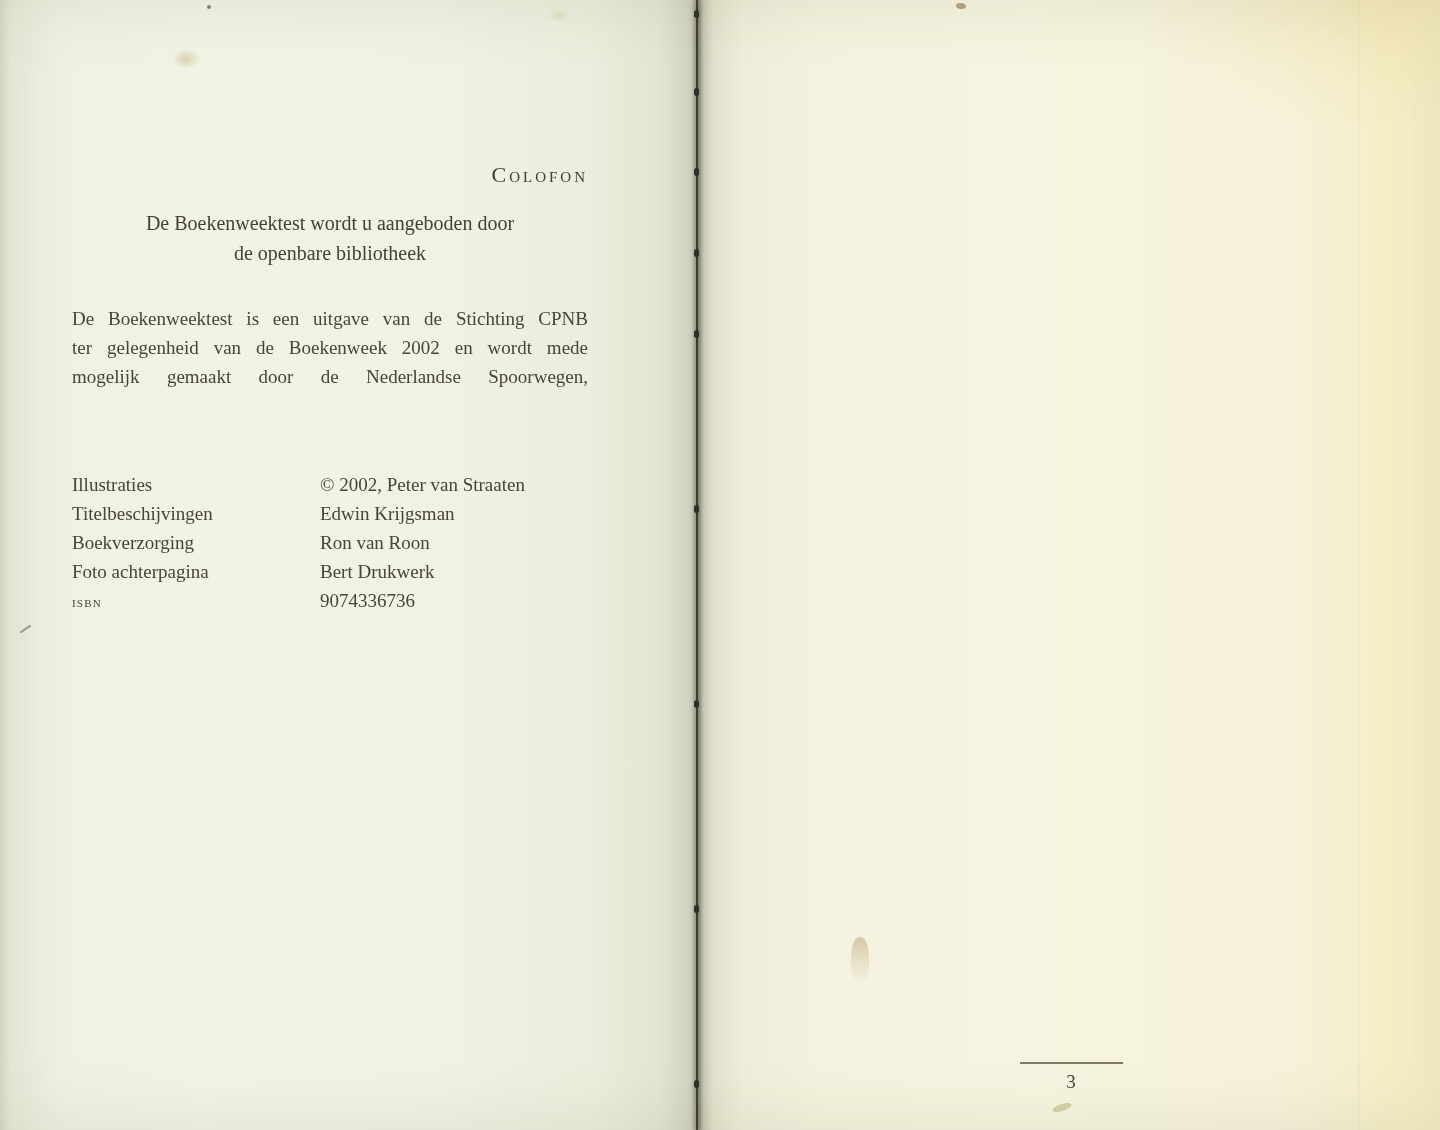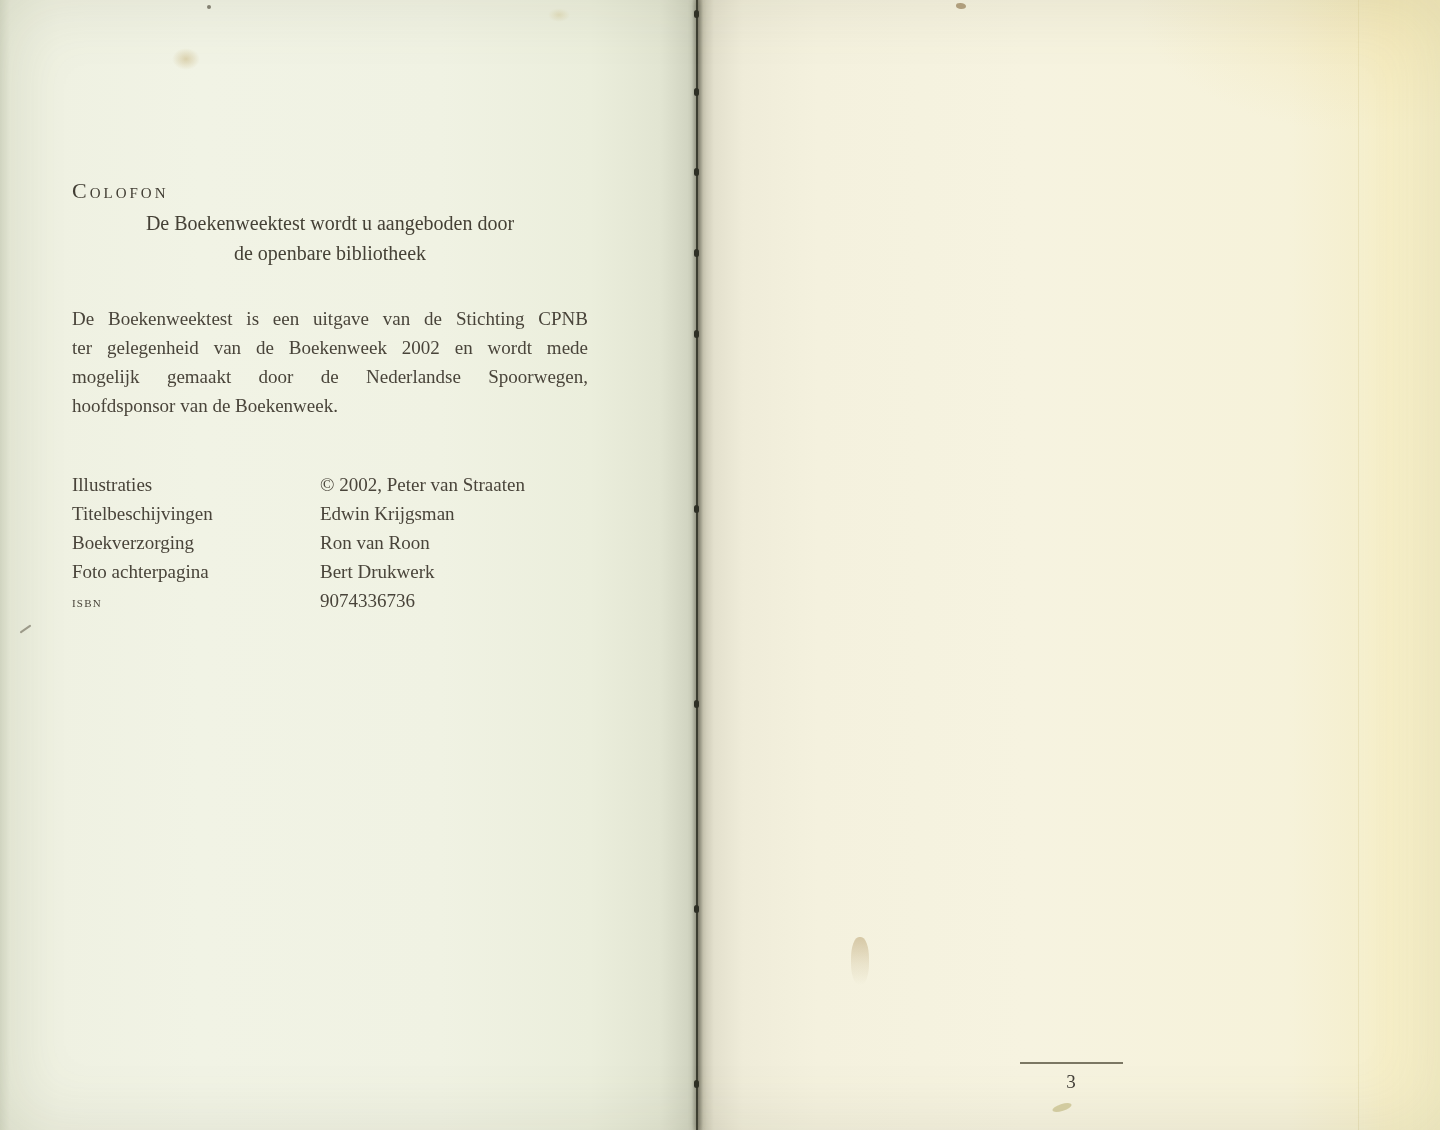--- a/index.html
+++ b/index.html
@@ -32,21 +32,21 @@
     background:#3c3d31;
     box-shadow:0 0 6px 1px rgba(60,60,45,.45);
   }
   .stitch{position:absolute;left:694px;width:5px;height:8px;border-radius:3px;background:#2e2f25;}
   .vignette{position:absolute;inset:0;pointer-events:none;
     box-shadow:inset 0 0 70px rgba(110,110,80,.14);}
 
   
   .abs{position:absolute;}
   .col-left{left:72px;width:516px;}
-  .center{text-align:left;margin-top:16px;}
+  .center{text-align:right;}
   .lines .line{text-align:justify;text-align-last:justify;}
   .lines .line.nj{text-align-last:left;}
   .lines.center-lines .line{text-align:center;text-align-last:center;}
 
   .left-heading{top:162px;font-size:22px;font-variant:small-caps;letter-spacing:3px;color:#413d33;}
   .left-intro{top:208px;font-size:20px;line-height:30px;color:#4541367;color:#454136;}
   .left-body{top:304px;font-size:19px;line-height:29px;}
   .credits{top:470px;font-size:19px;line-height:29px;}
   .credit-row{white-space:nowrap;}
   .c-label{display:inline-block;width:248px;}
@@ -79,21 +79,20 @@
 <div class="page-left">
   <div class="abs col-left center left-heading">Colofon</div>
   <div class="abs col-left left-intro lines center-lines">
       <div class="line nj"><span>De Boekenweektest wordt u aangeboden door</span></div>
       <div class="line nj"><span>de openbare bibliotheek</span></div>
     </div>
   <div class="abs col-left left-body lines">
       <div class="line"><span>De Boekenweektest is een uitgave van de Stichting CPNB</span></div>
       <div class="line"><span>ter gelegenheid van de Boekenweek 2002 en wordt mede</span></div>
       <div class="line"><span>mogelijk gemaakt door de Nederlandse Spoorwegen,</span></div>
-      <div class="line nj"><span>hoofdsponsor van de Boekenweek.</span></div>
     </div>
   <div class="abs col-left credits">
       <div class="credit-row"><span class="c-label">Illustraties</span><span class="c-value">© 2002, Peter van Straaten</span></div>
       <div class="credit-row"><span class="c-label">Titelbeschijvingen</span><span class="c-value">Edwin Krijgsman</span></div>
       <div class="credit-row"><span class="c-label">Boekverzorging</span><span class="c-value">Ron van Roon</span></div>
       <div class="credit-row"><span class="c-label">Foto achterpagina</span><span class="c-value">Bert Drukwerk</span></div>
       <div class="credit-row"><span class="c-label sc">ISBN</span><span class="c-value">9074336736</span></div>
     </div>
 </div>
 

